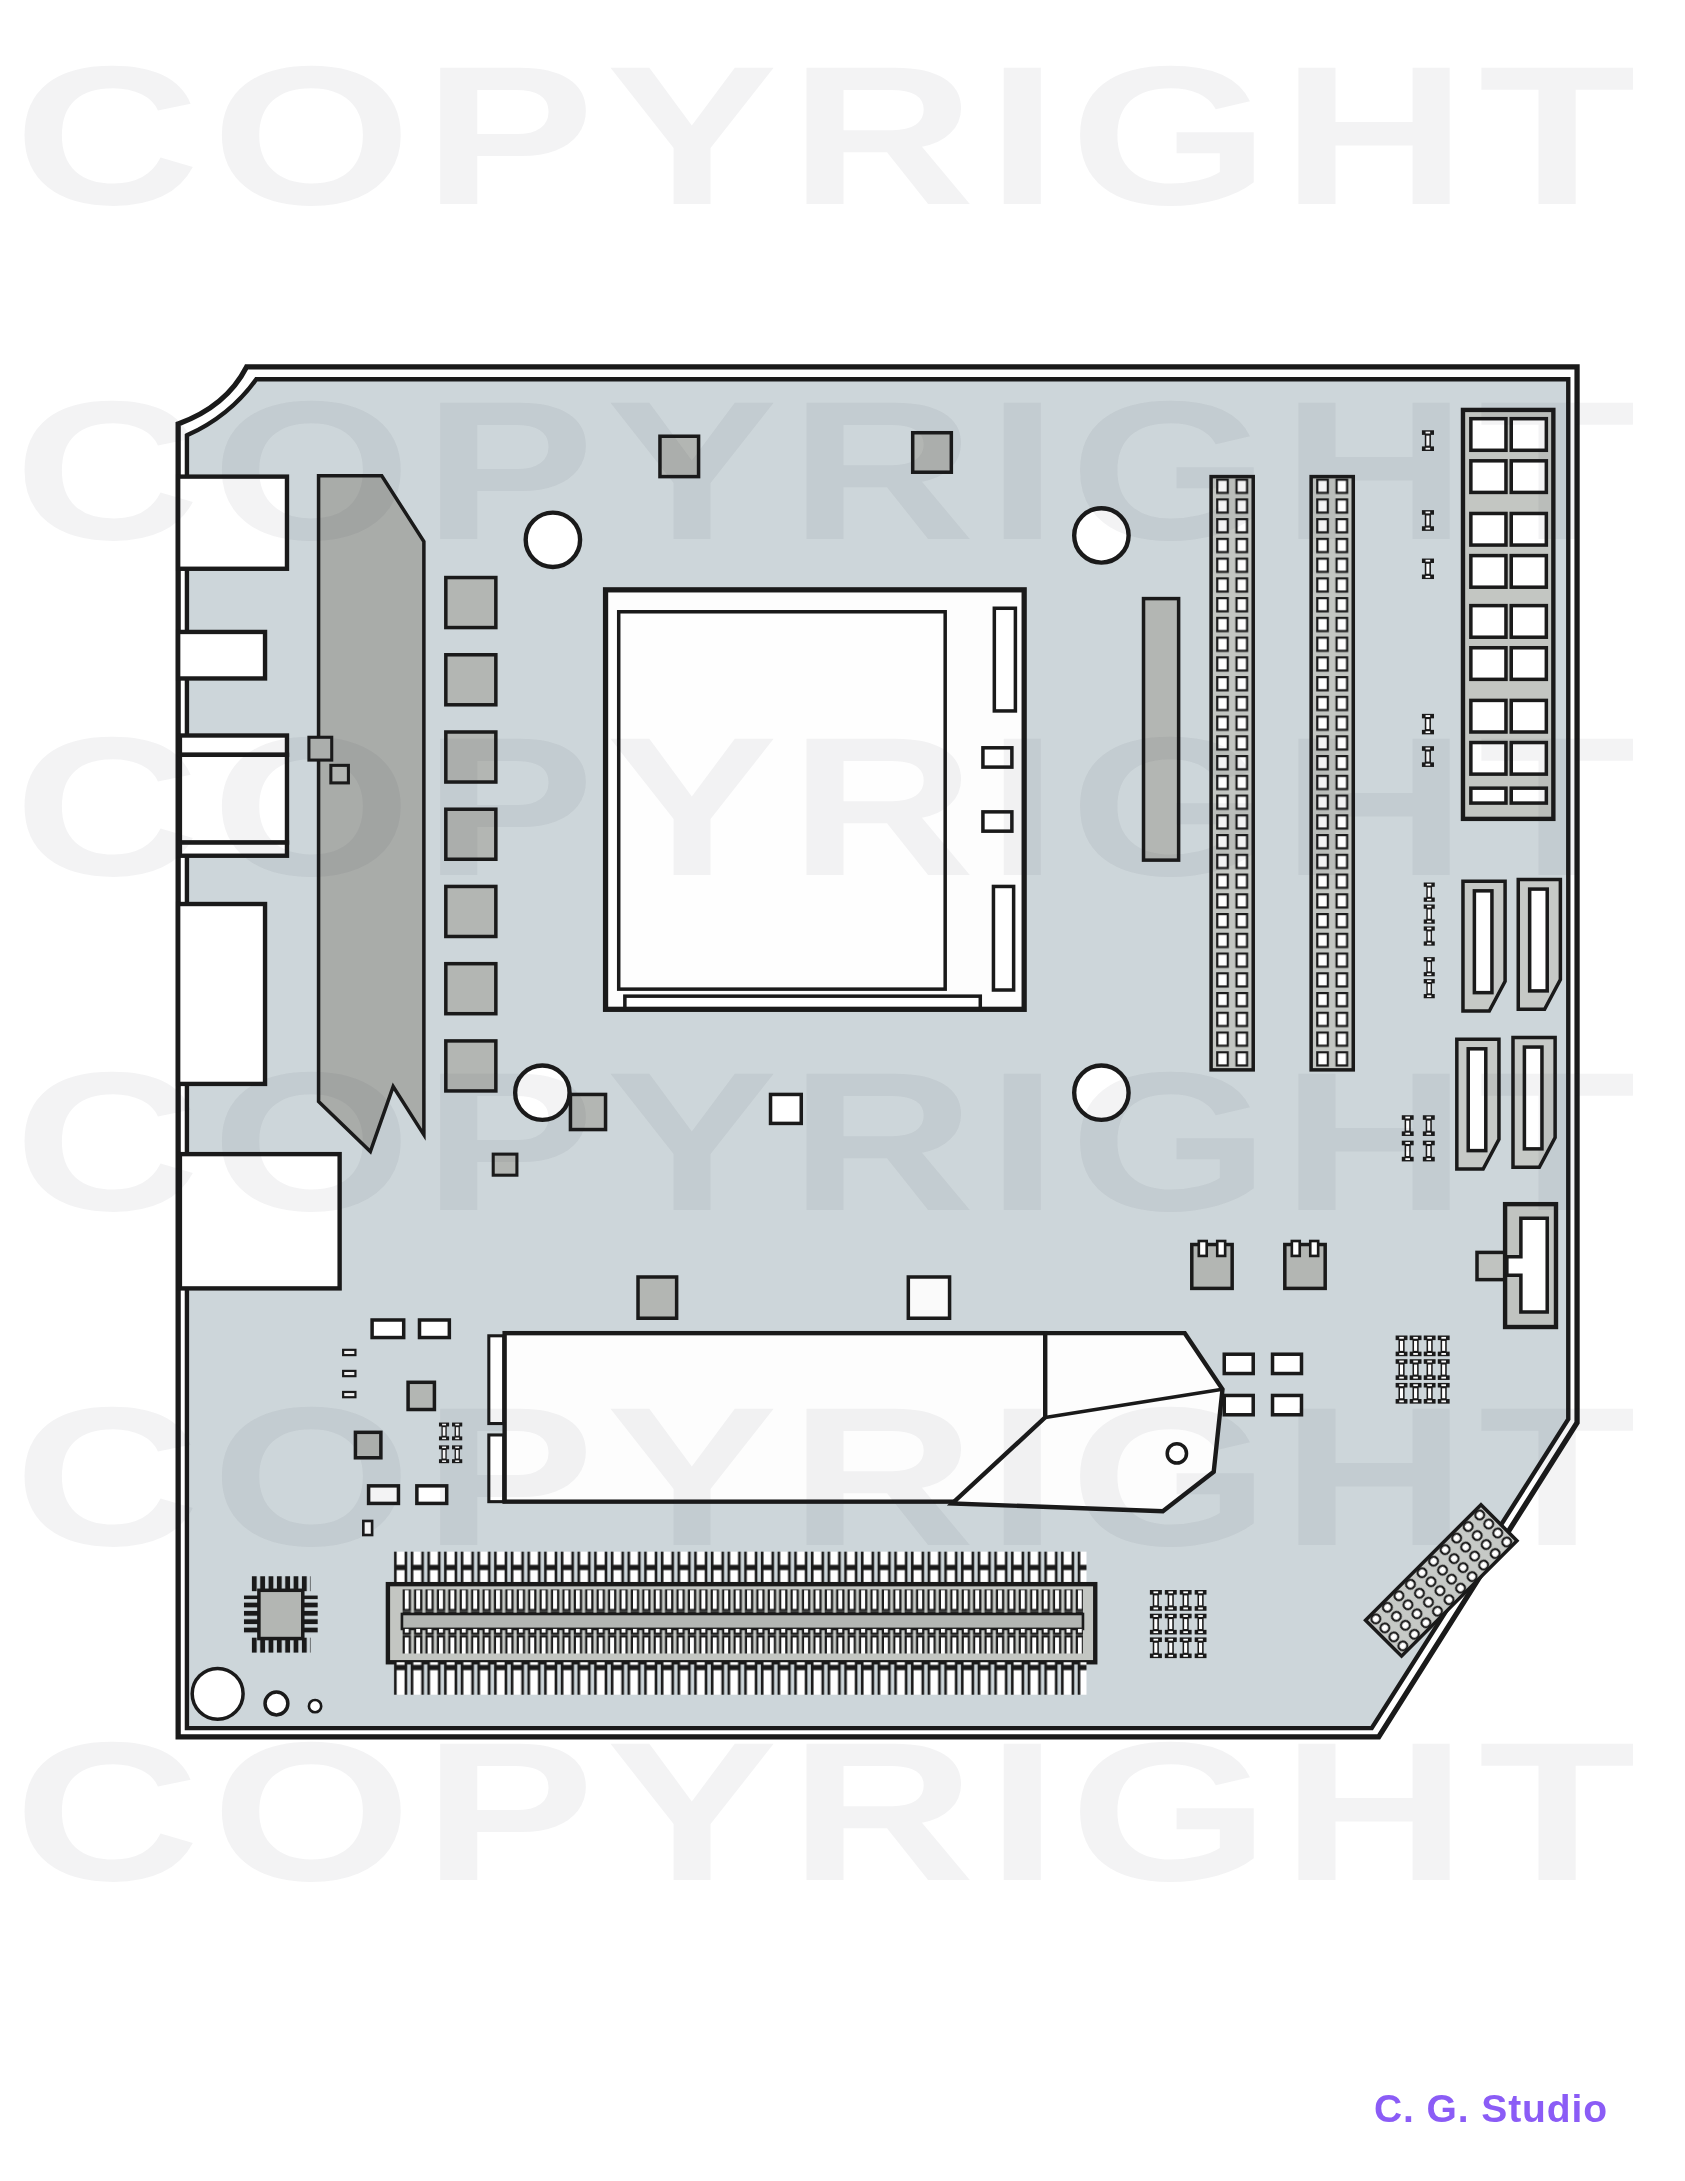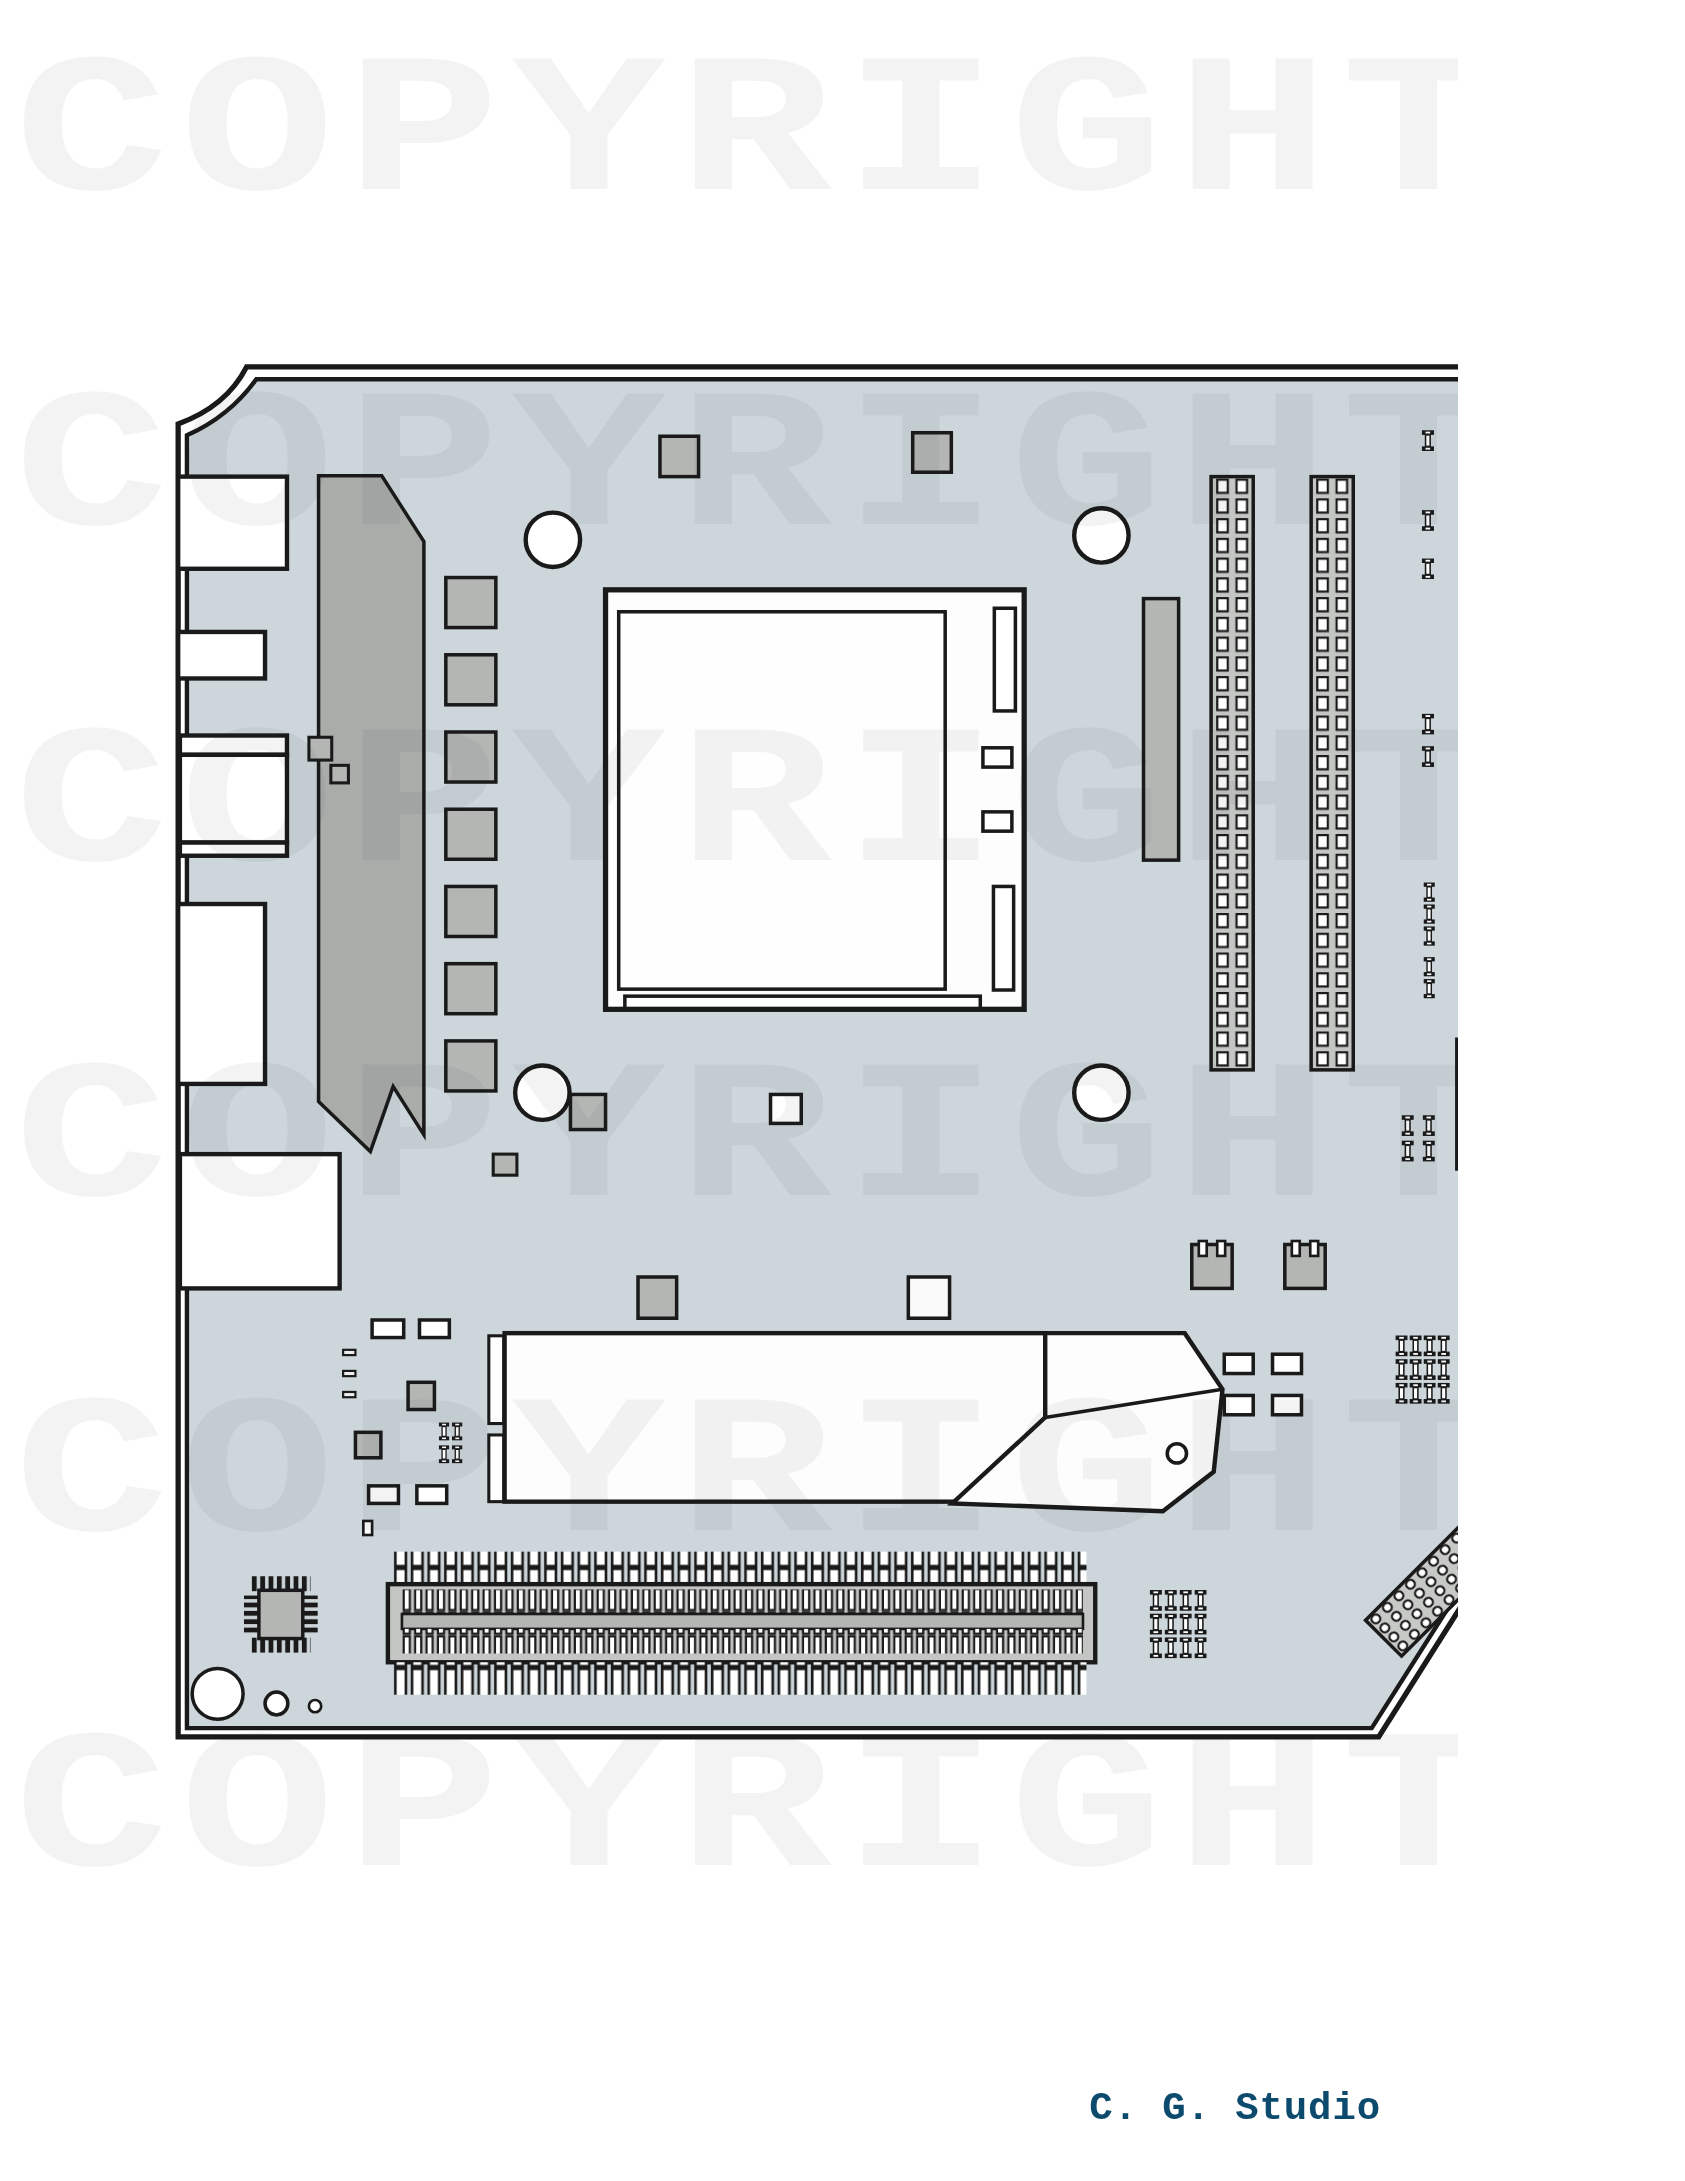--- a/index.html
+++ b/index.html
@@ -1,30 +1,30 @@
 <!DOCTYPE html>
 <html style="font-size:14px"><head>
 <meta charset="utf-8">
 <style>
   html,body{margin:0;padding:0;background:#ffffff;}
-  #page{position:relative;width:1458px;height:2181px;background:#ffffff;overflow:hidden;
-        font-family:Liberation Mono, monospace;}
+  #page{position:relative;width:1685px;height:2181px;background:#ffffff;overflow:hidden;
+        font-family:Liberation Sans, sans-serif;}
   #board-svg{position:absolute;left:0;top:0;}
   .wm{position:absolute;left:14px;white-space:nowrap;font-weight:bold;
       font-size:198px;line-height:1;letter-spacing:8.8px;
       color:rgba(28,44,60,0.055);transform:scaleX(1.30);transform-origin:0 0;
       pointer-events:none;user-select:none;}
   .wm:nth-of-type(1){top:37px;}
   .wm:nth-of-type(2){top:372px;}
   .wm:nth-of-type(3){top:708px;}
   .wm:nth-of-type(4){top:1043px;}
   .wm:nth-of-type(5){top:1378px;}
   .wm:nth-of-type(6){top:1713px;}
   #credit{position:absolute;right:77px;top:2087px;font-size:39px;font-weight:bold;
-          color:#0c4a6e;letter-spacing:0.9px;}
+          color:#8b5cf6;letter-spacing:0.9px;}
 </style>
 </head>
 <body>
 
 <div id="page">
 
   <svg id="board-svg" width="1685" height="2181" viewBox="0 0 1920 2485" xmlns="http://www.w3.org/2000/svg">
     <defs>
 
       <pattern id="ramPat" width="48" height="22.5" patternUnits="userSpaceOnUse">

